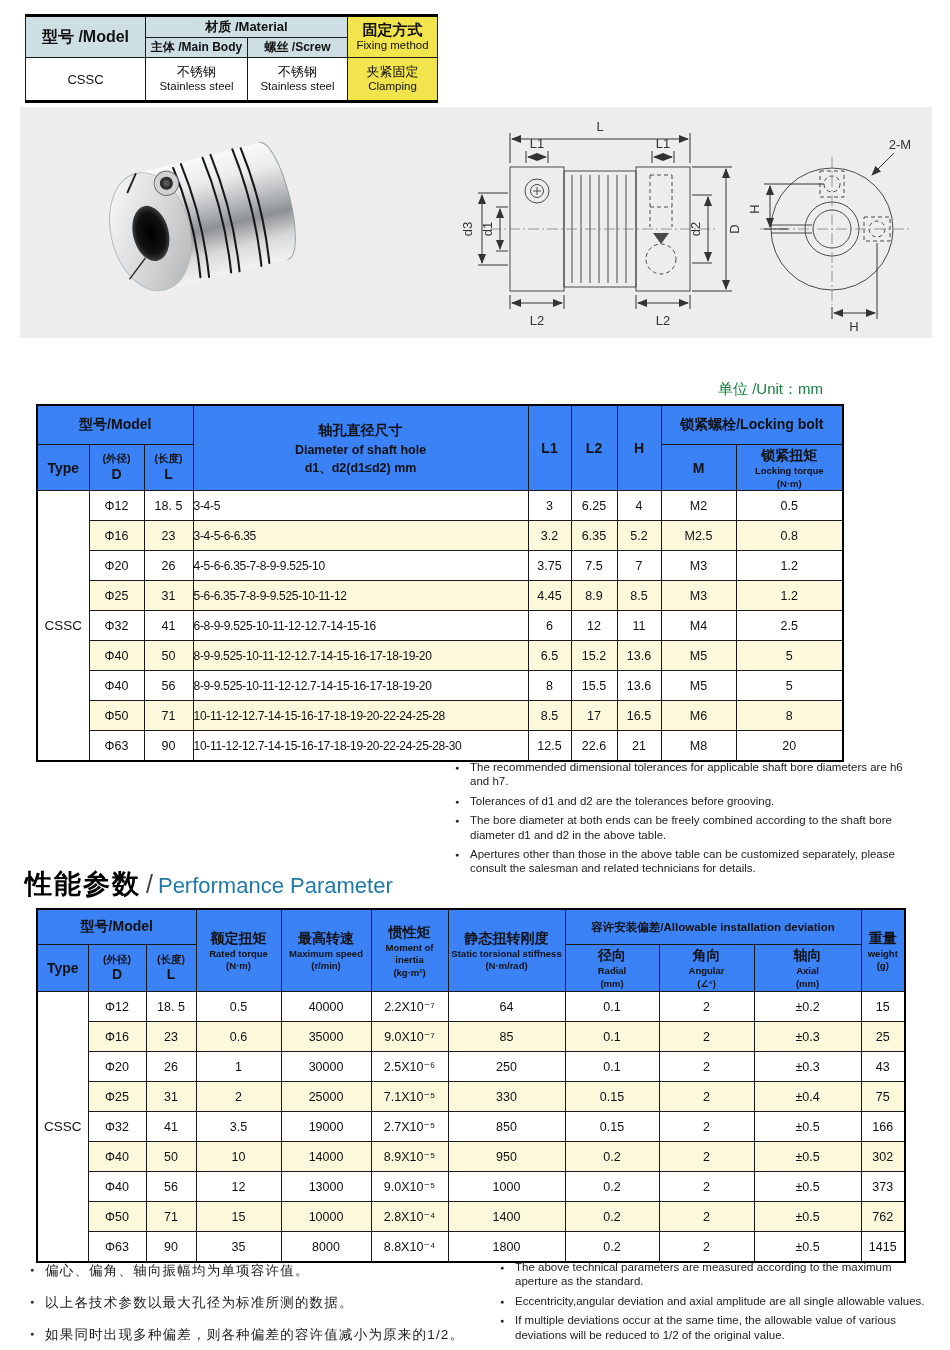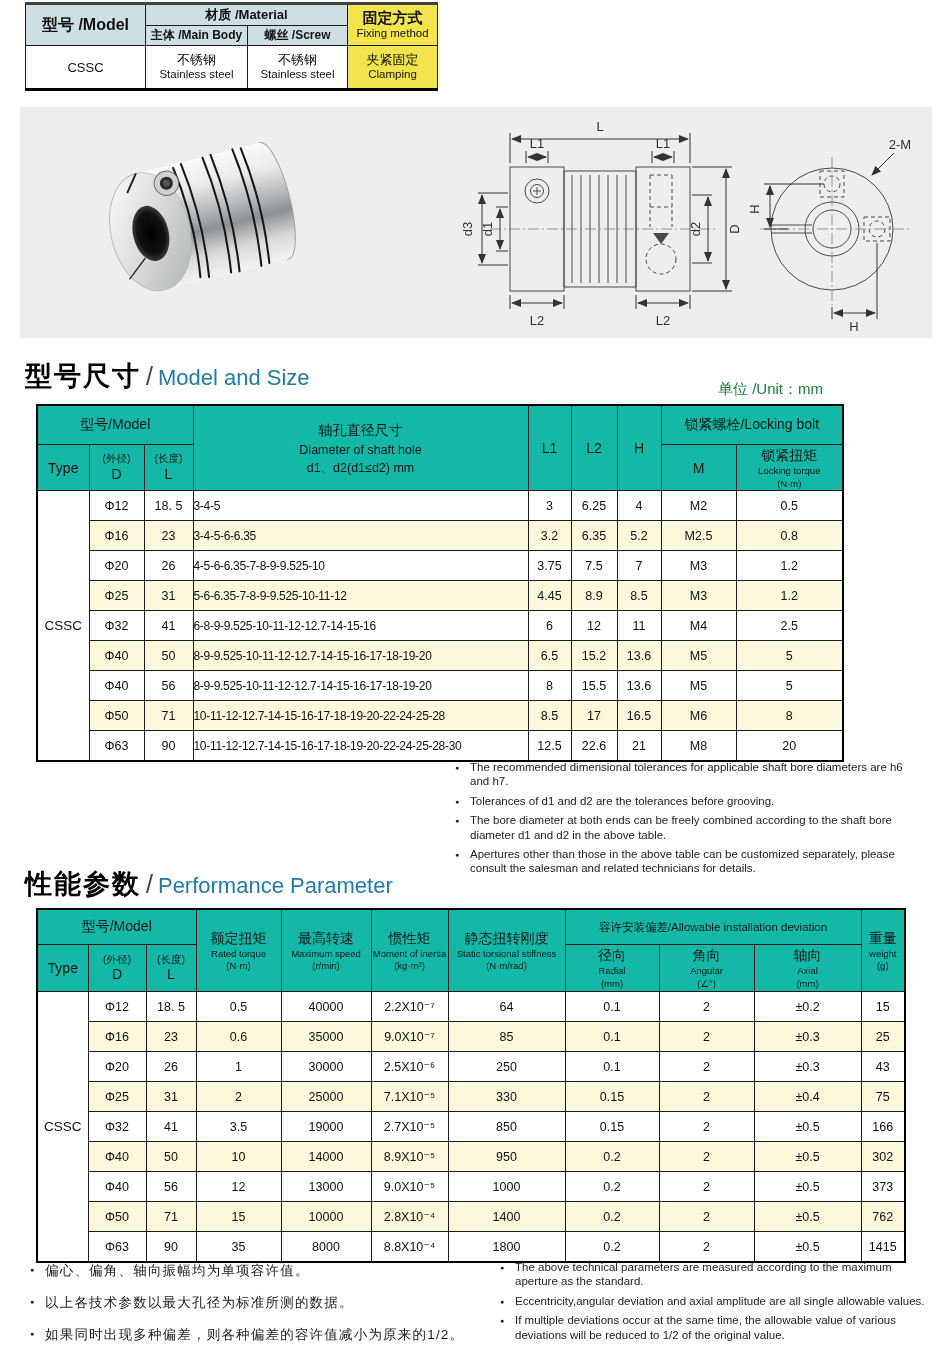--- a/index.html
+++ b/index.html
@@ -1,21 +1,21 @@
 <!DOCTYPE html>
 <html><head>
 <meta charset="utf-8">
 <style>
   html,body{margin:0;padding:0;background:#fff;}
   body{font-family:"Liberation Sans","DejaVu Sans",sans-serif;color:#111;}
   #page{position:relative;width:950px;height:1350px;background:#fff;overflow:hidden;}
 
   
-  #topTable{position:absolute;left:25px;top:2px;width:412px;border-collapse:collapse;table-layout:fixed;
-            border-top:3px solid #404040;border-bottom:3px solid #000;}
+  #topTable{position:absolute;left:25px;top:14px;width:412px;border-collapse:collapse;table-layout:fixed;
+            border-top:3px solid #000000;border-bottom:3px solid #000;}
   #topTable td{border:1px solid #1a1a1a;text-align:center;vertical-align:middle;padding:1px 0;}
   #topTable .hb{background:#cddfe3;font-weight:bold;font-size:13px;}
   #topTable .big{font-size:16px;}
   #topTable .sub{font-size:12px;margin-top:45px;}
   #topTable .yel{background:#f2e44c;}
   .stack span{display:block;line-height:1.2;}
   .cnBig{font-size:15px;font-weight:bold;}
   .cnMid{font-size:13px;}
   .enSm{font-size:11.5px;font-weight:normal;}
   #topTable tr.dataRow td{height:40px;font-size:13px;background:#fff;}
@@ -34,21 +34,21 @@
   
   .secTitle{position:absolute;left:25px;white-space:nowrap;}
   .tCn{font-size:27px;font-weight:bold;color:#000;letter-spacing:2px;}
   .tSlash{font-size:25px;color:#444;margin:0 5px;}
   .tEn{font-size:22px;color:#1e7aa9;}
   #unitLabel{position:absolute;left:718px;top:380px;font-size:15px;color:#15803d;}
 
   
   .bigTable{position:absolute;border-collapse:collapse;table-layout:fixed;background:#fff;border:2px solid #000;}
   .bigTable th,.bigTable td{border:1px solid #1a1a1a;text-align:center;vertical-align:middle;padding:0;}
-  .bigTable thead th{background:#14b8a6;font-weight:normal;}
+  .bigTable thead th{background:#3b82f6;font-weight:bold;}
   .bigTable tbody td{height:29px;font-size:12.5px;}
   .bigTable tbody tr:nth-child(even) td{background:#fbf8dc;}
   .bigTable td.tCell{background:#fff !important;font-size:13.5px;}
   .bigTable td.holes{text-align:left;font-size:12px;letter-spacing:-0.3px;}
   .hA th{height:38px;}
   #sizeTable .hB th{height:44px;}
   #perfTable .hA th{height:34px;}
   #perfTable .hB th{height:46px;}
   .hGroup{font-size:14px;}
   .hBig{font-size:14px;}
@@ -240,23 +240,20 @@
         <text x="291" y="122" transform="rotate(-90 291 122)">D</text>
         <text x="89" y="218">L2</text>
         <text x="215" y="218">L2</text>
         <text x="452" y="42">2-M</text>
         <text x="311" y="102" transform="rotate(-90 311 102)">H</text>
         <text x="406" y="224">H</text>
       </g>
     </svg>
   </div>
 
-  <div class="secTitle" style="top:358px;">
-    <span class="tCn">型号尺寸</span><span class="tSlash">/</span><span class="tEn">Model and Size</span>
-  </div>
   <div id="unitLabel">单位 /Unit：mm</div>
 
   <table id="sizeTable" class="bigTable" style="left:36px;top:404px;width:806px;">
     <colgroup>
         <col style="width:52px">
         <col style="width:55px">
         <col style="width:49px">
         <col style="width:335px">
         <col style="width:43px">
         <col style="width:46px">

